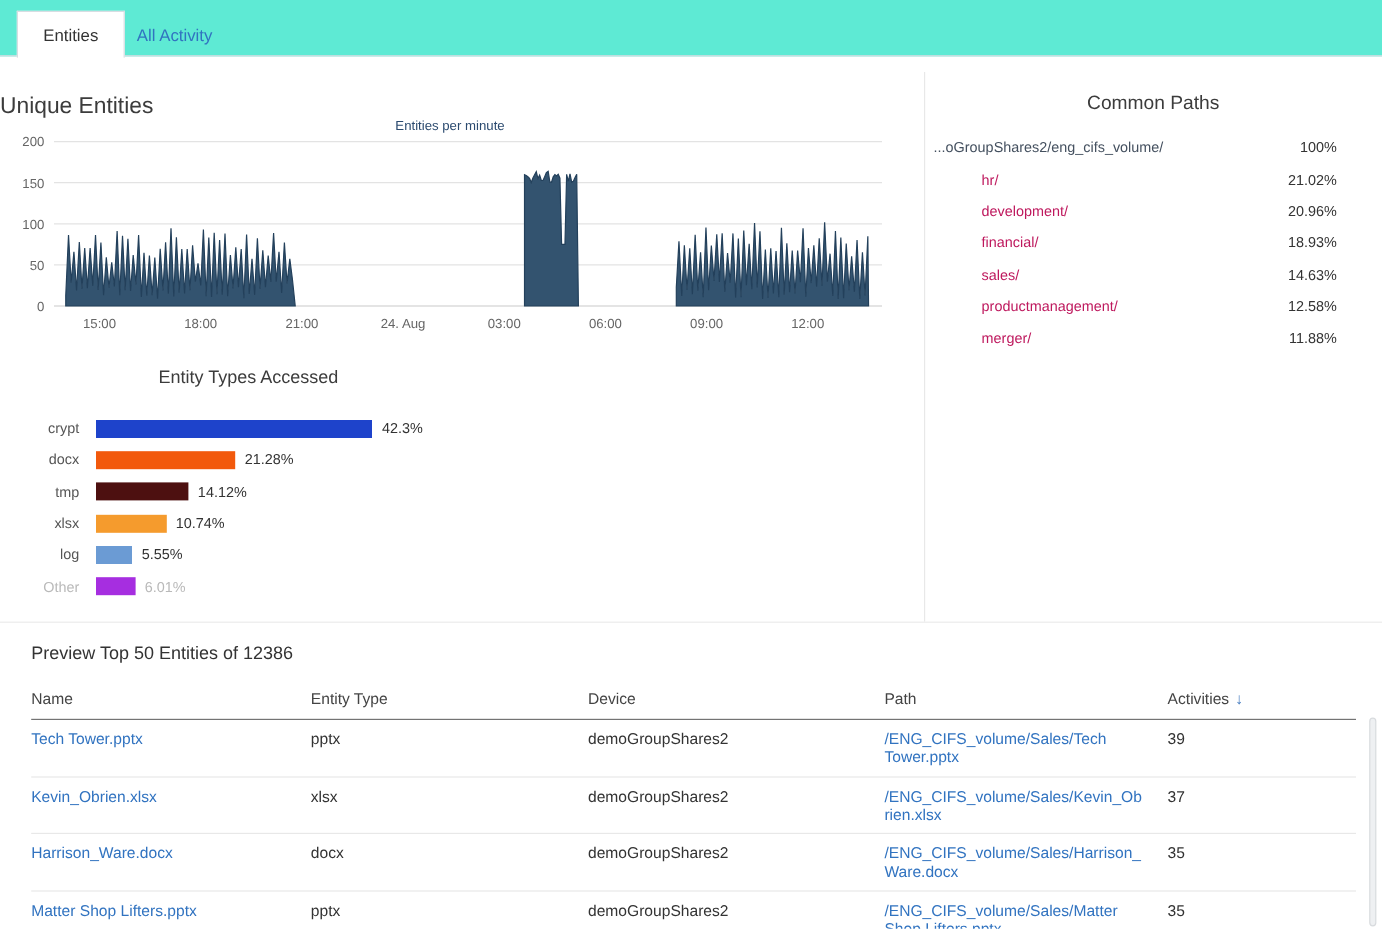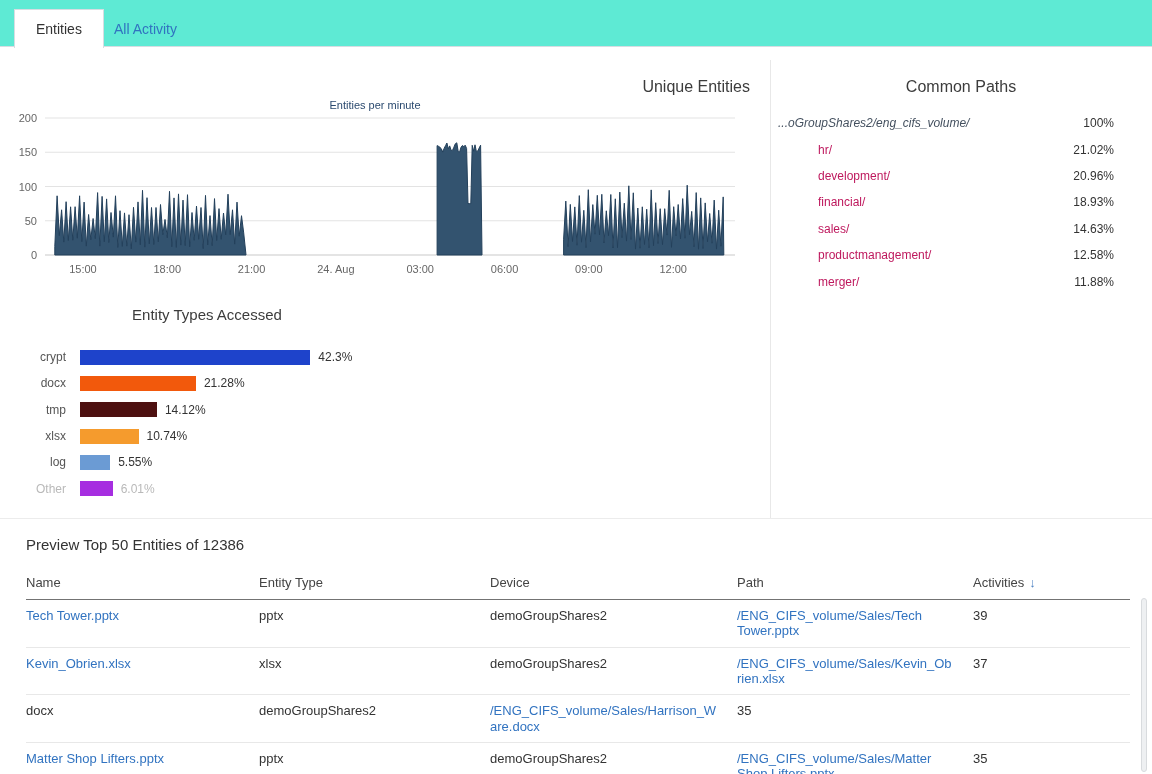--- a/index.html
+++ b/index.html
@@ -11,36 +11,36 @@
   
   .tabbar { position:absolute; left:0; top:0; width:1152px; height:47px;
     background:#5eead4; border-bottom:1px solid #d7dde2; }
   .tab { display:flex; align-items:center; font-size:14px; }
   .tab-active { position:absolute; left:14px; top:9px; height:39px; background:#fff;
     border:1px solid #d7dde2; border-bottom:none; padding:0 21px; color:#333; z-index:2; }
   .tab-inactive { position:absolute; left:104px; top:10px; height:37px; padding:0 10px;
     color:#3173c0; cursor:pointer; }
 
   
-  .ue-title { position:absolute; left:0; top:78px; width:750px; text-align:right;
-    font-size:16px; color:#3c3c3c; }
+  .ue-title { position:absolute; left:0; top:78px; width:750px; text-align:left;
+    font-size:19px; color:#3c3c3c; }
   .ue-sub { position:absolute; left:0; top:99px; width:750px; text-align:center;
     font-size:11px; color:#2b4a6f; }
   .ue-svg { position:absolute; left:0; top:112px; }
 
   .divider-v { position:absolute; left:770px; top:60px; width:1px; height:458px; background:#e8e8e8; }
   .divider-h { position:absolute; left:0; top:518px; width:1152px; height:1px; background:#ececec; }
 
   
   .cp-title { position:absolute; left:770px; top:78px; width:382px; text-align:center;
     font-size:16px; color:#3c3c3c; }
   .cp-list { position:absolute; left:778px; top:110px; width:360px; }
   .cp-row { display:flex; align-items:center; height:26.4px; }
   .cp-path { font-size:12px; }
-  .cp-path.root { color:#44505f;font-style:italic; }
+  .cp-path.root { color:#44505f; }
   .cp-path.child { margin-left:40px; color:#be185d; }
   .cp-pct { margin-left:auto; margin-right:24px; font-size:12px; color:#333; }
 
   
   .et-title { position:absolute; left:0; top:306px; width:414px; text-align:center;
     font-size:15px; color:#3c3c3c; }
   .et-bars { position:absolute; left:0; top:344px; }
   .et-row { display:flex; align-items:center; height:26.3px; }
   .et-label { width:66px; text-align:right; font-size:12px; color:#555; }
   .et-bar { height:15px; margin-left:14px; display:inline-block; }
@@ -190,20 +190,21 @@
         <div class="t-cell">39</div>
       </div>
       <div class="t-row">
         <a class="t-cell">Kevin_Obrien.xlsx</a>
         <div class="t-cell">xlsx</div>
         <div class="t-cell">demoGroupShares2</div>
         <a class="t-cell">/ENG_CIFS_volume/Sales/Kevin_Obrien.xlsx</a>
         <div class="t-cell">37</div>
       </div>
       <div class="t-row">
+        <a class="t-cell">Harrison_Ware.docx</a>
         <div class="t-cell">docx</div>
         <div class="t-cell">demoGroupShares2</div>
         <a class="t-cell">/ENG_CIFS_volume/Sales/Harrison_Ware.docx</a>
         <div class="t-cell">35</div>
       </div>
       <div class="t-row">
         <a class="t-cell">Matter Shop Lifters.pptx</a>
         <div class="t-cell">pptx</div>
         <div class="t-cell">demoGroupShares2</div>
         <a class="t-cell">/ENG_CIFS_volume/Sales/Matter Shop Lifters.pptx</a>

